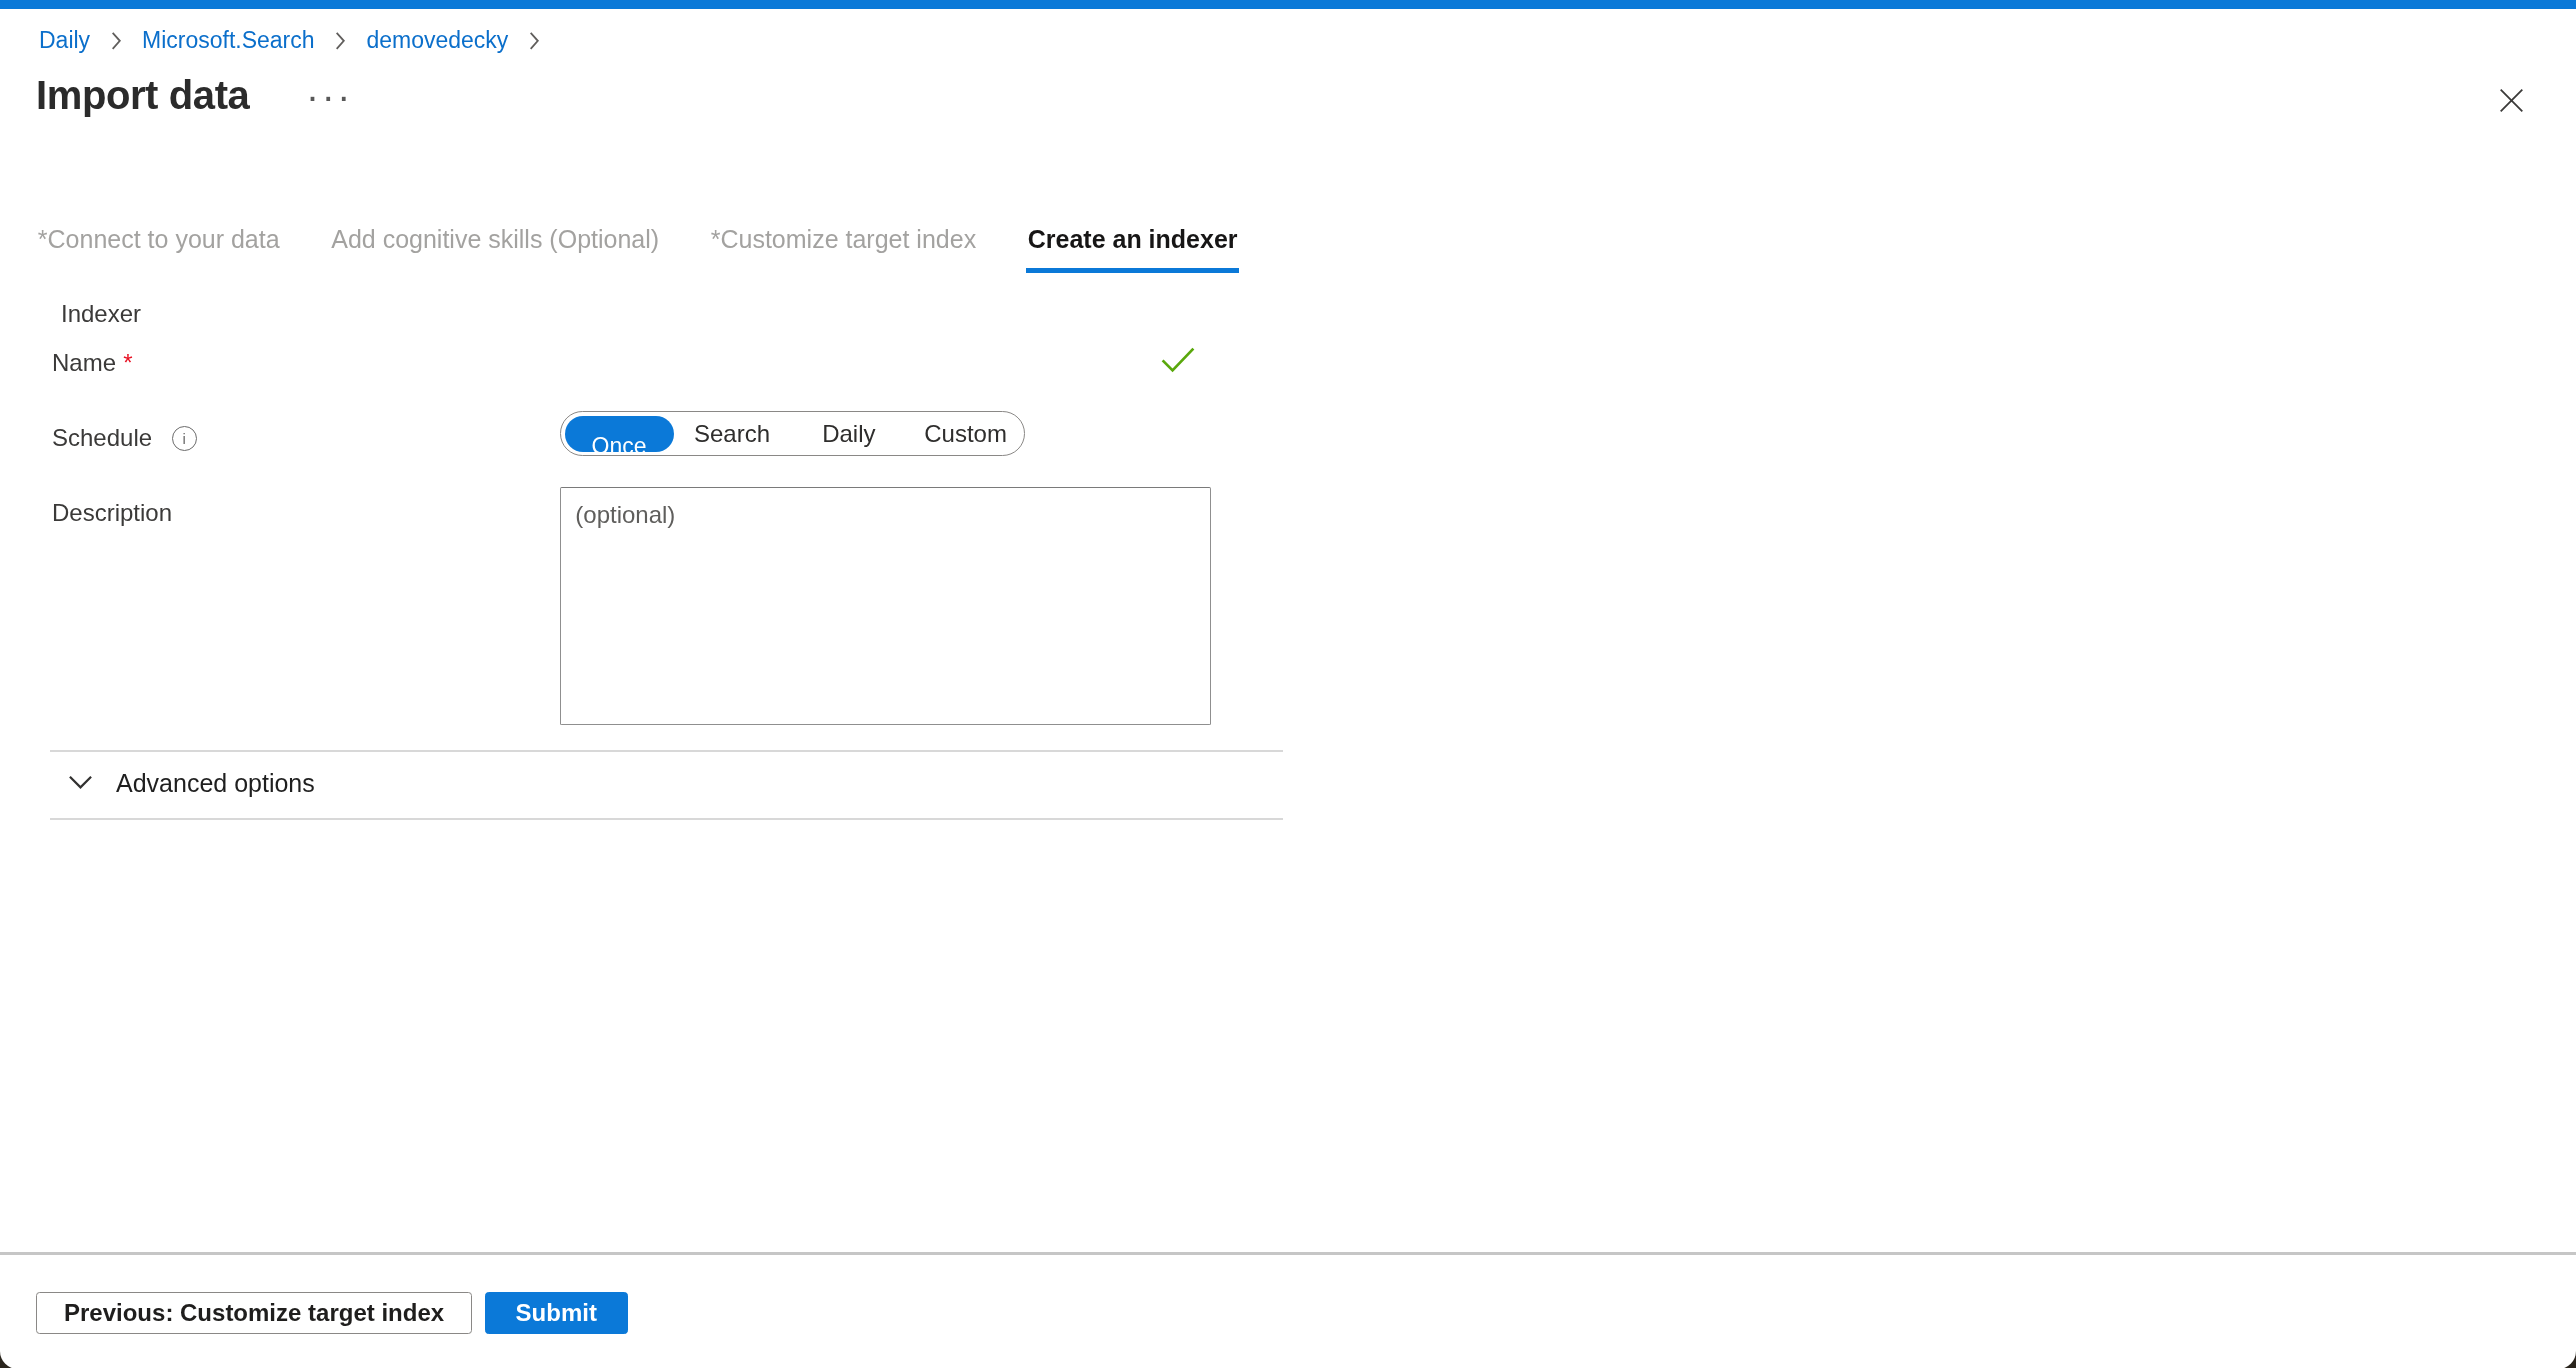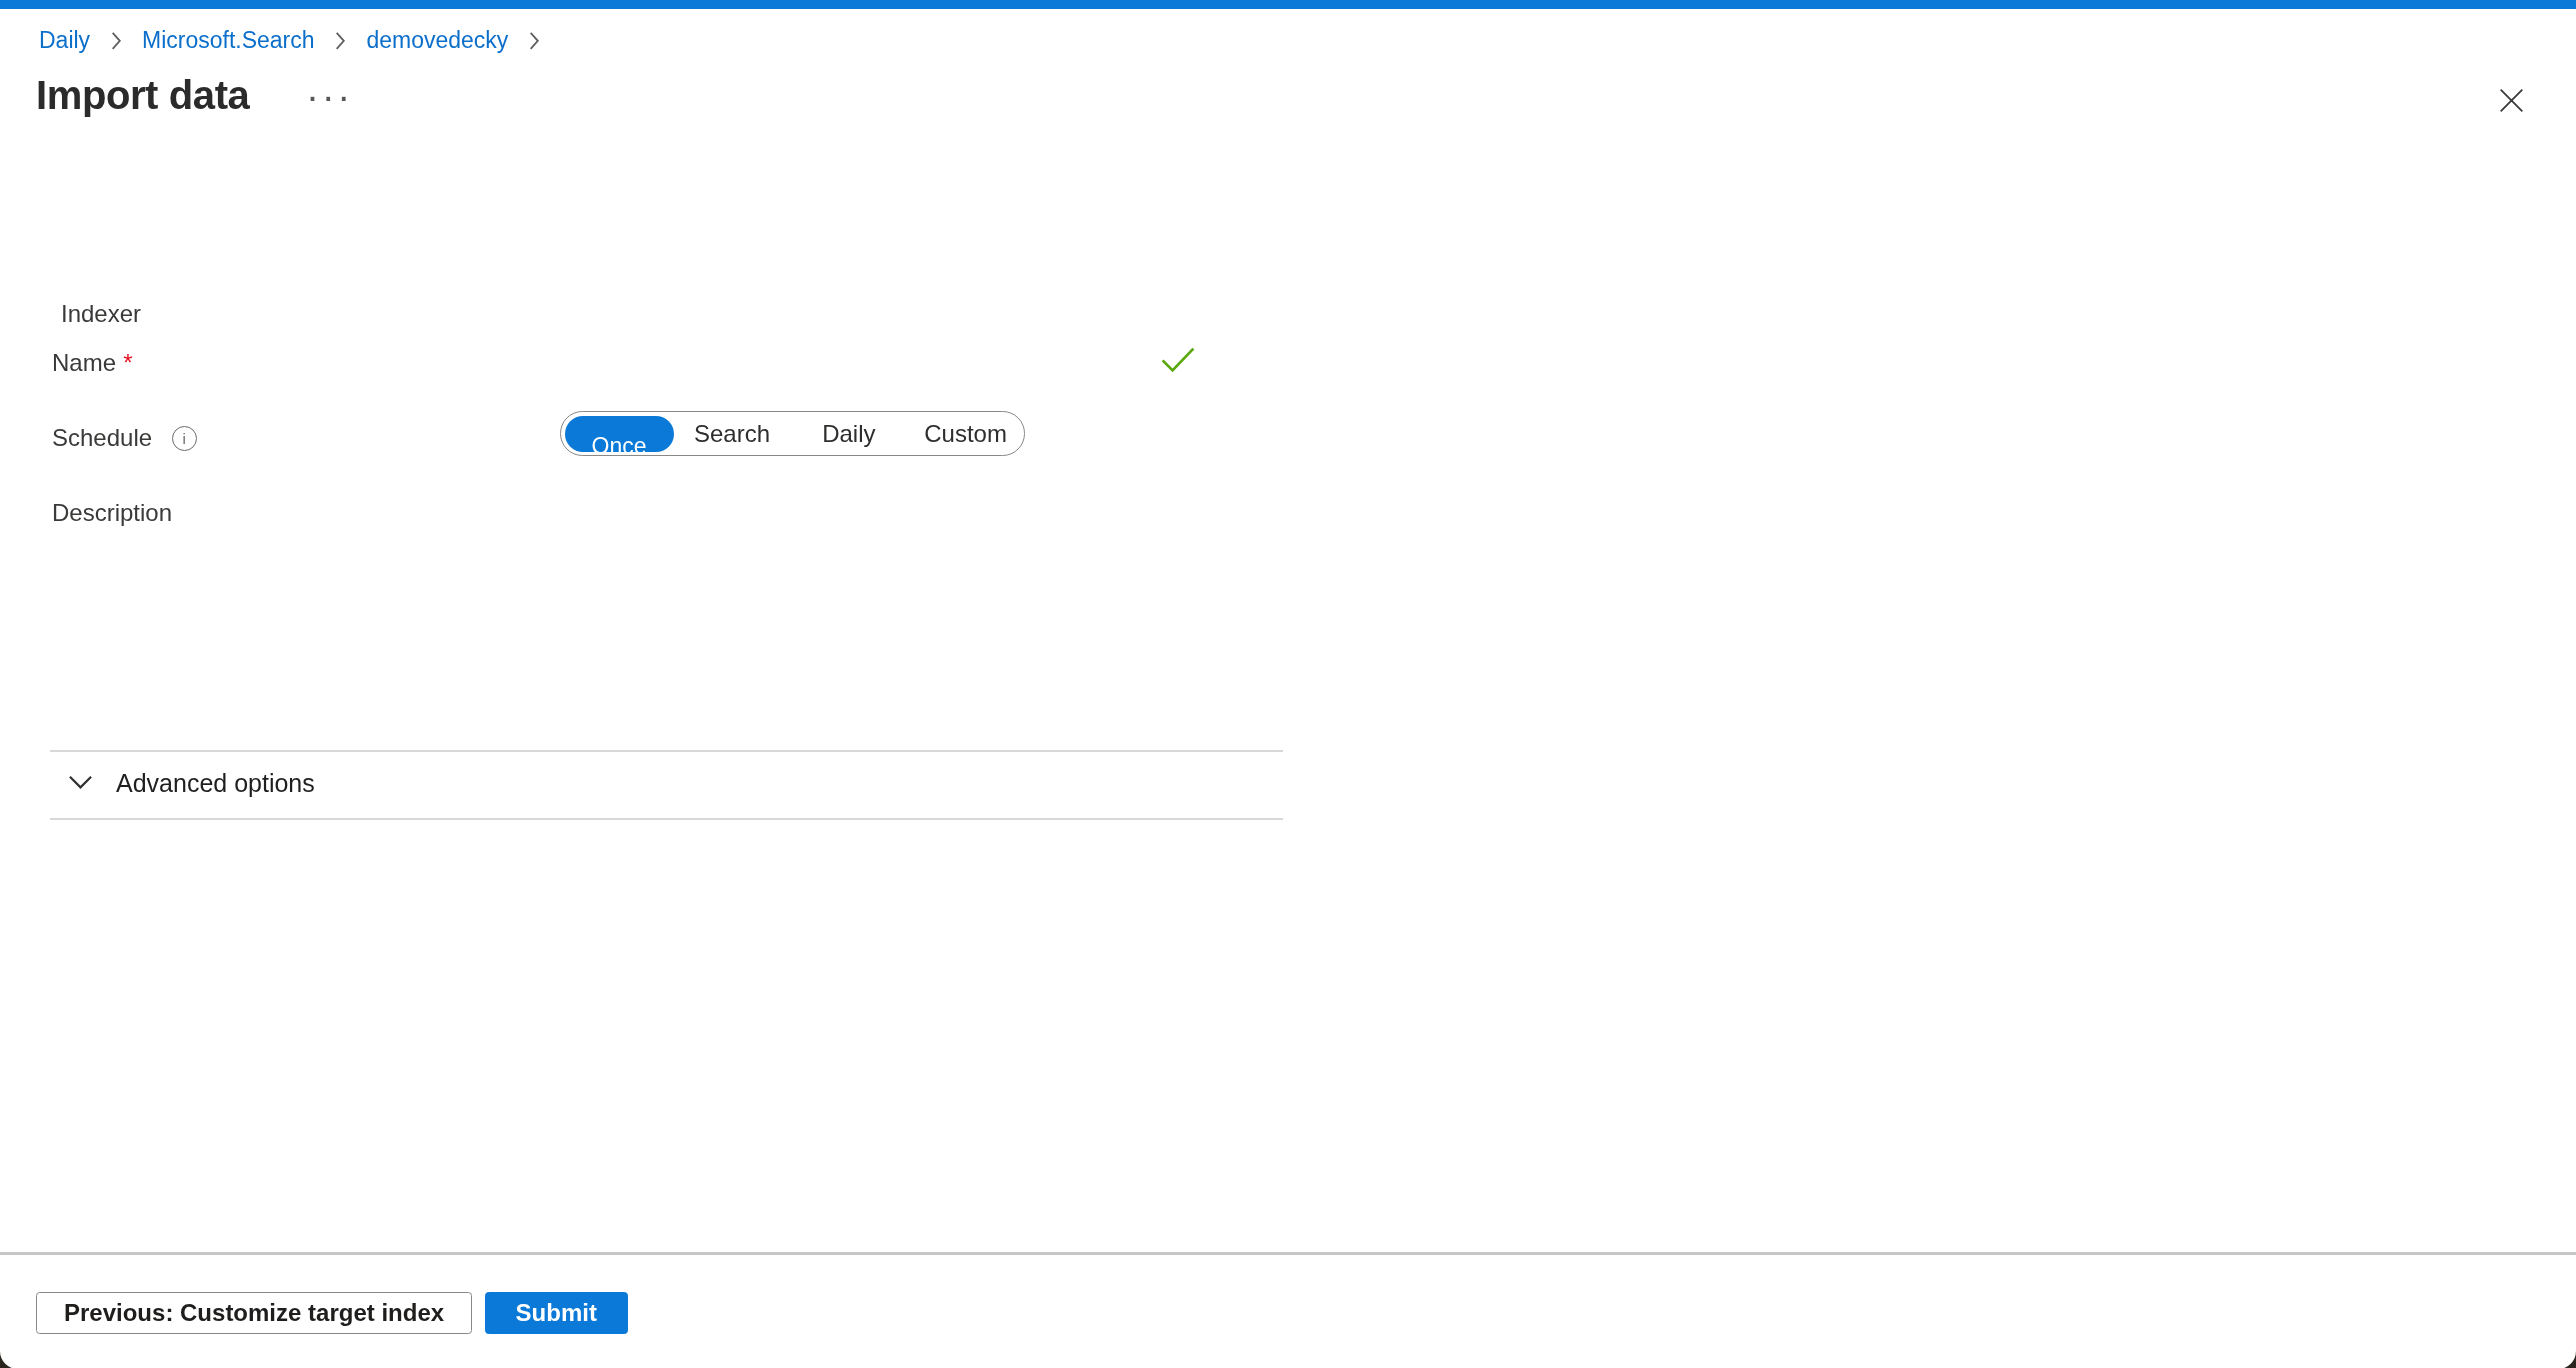--- a/index.html
+++ b/index.html
@@ -115,20 +115,26 @@
   </nav>
 
   <h1 class="page-title">Import data</h1>
   <div class="more-menu">···</div>
   <div class="close-btn">
     <svg width="27" height="27" viewBox="0 0 30 30">
         <path d="M3 3 L27 27 M27 3 L3 27" stroke="#3b3a39" stroke-width="2" fill="none"></path>
       </svg>
   </div>
 
+  <div class="tabs">
+    <div class="tab">*Connect to your data</div>
+    <div class="tab">Add cognitive skills (Optional)</div>
+    <div class="tab">*Customize target index</div>
+    <div class="tab active">Create an indexer</div>
+  </div>
 
   <div class="form-label section-label">Indexer</div>
 
   <div class="form-label name-label">
     <span>Name</span><span class="required">*</span>
   </div>
   <span class="valid-check">
     <svg width="38" height="29" viewBox="0 0 42 32">
         <path d="M4 17 L15 28 L38 4" fill="none" stroke="#5aa80c" stroke-width="3"></path>
       </svg>
@@ -139,20 +145,21 @@
     <i class="info-icon">i</i>
   </div>
   <div class="pill-group">
     <div class="pill-option selected">Once</div>
     <div class="pill-option">Search</div>
     <div class="pill-option">Daily</div>
     <div class="pill-option">Custom</div>
   </div>
 
   <div class="form-label desc-label">Description</div>
+  <textarea class="desc-textarea" placeholder="(optional)" style=""></textarea>
 
   <div class="divider divider-1"></div>
   <div class="advanced-row">
     <span>
       <svg width="25" height="15" viewBox="0 0 28 17">
           <path d="M2 2 L14 14 L26 2" fill="none" stroke="#323130" stroke-width="2.5"></path>
         </svg>
     </span>
     <span class="advanced-label">Advanced options</span>
   </div>

